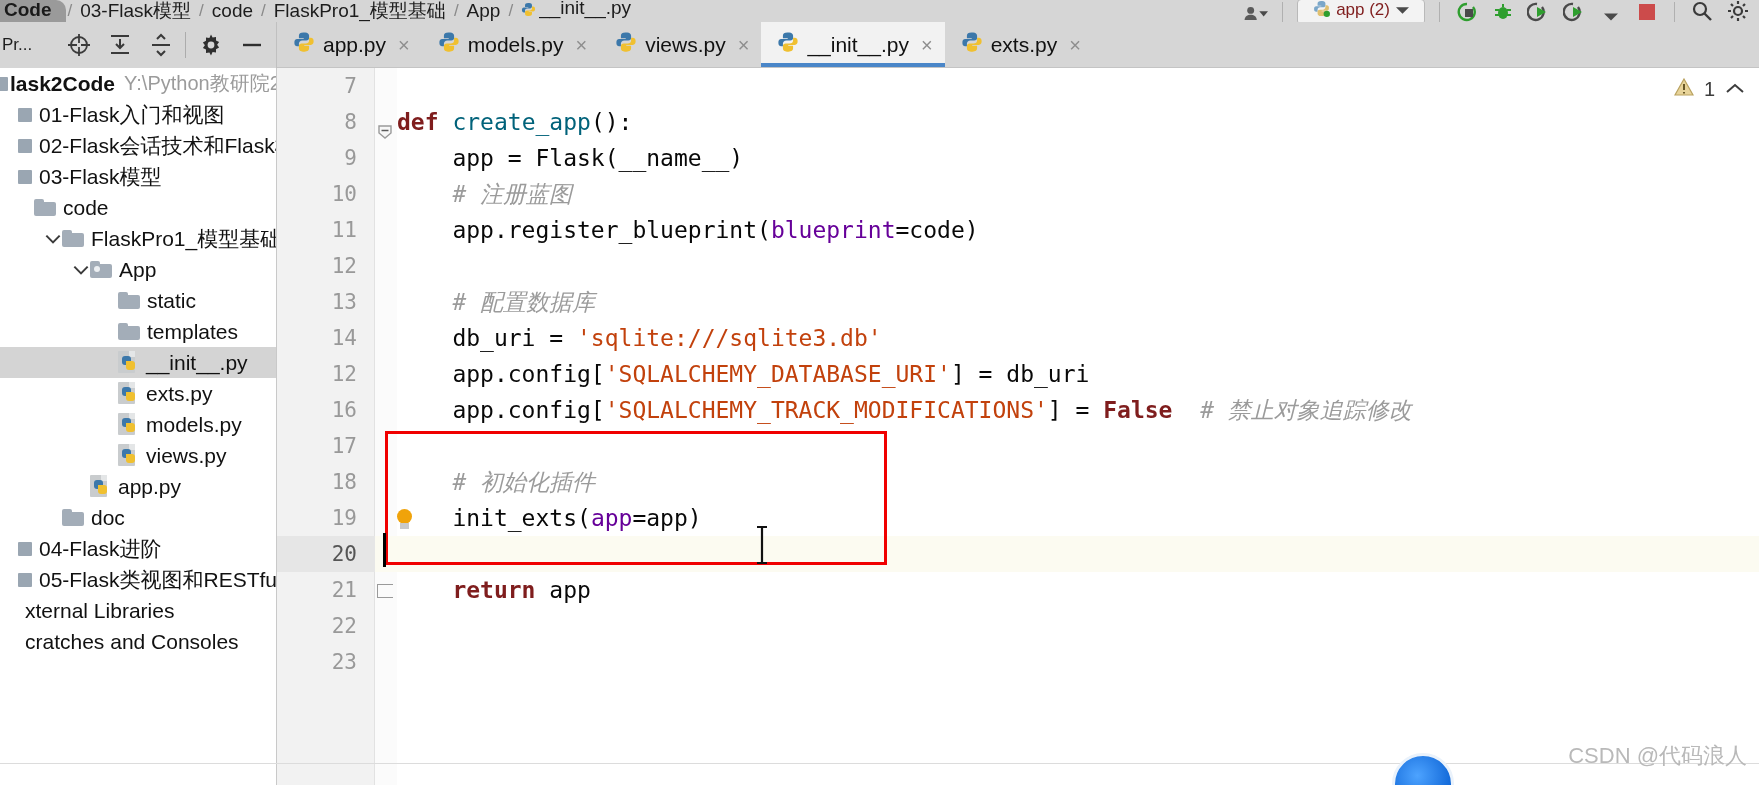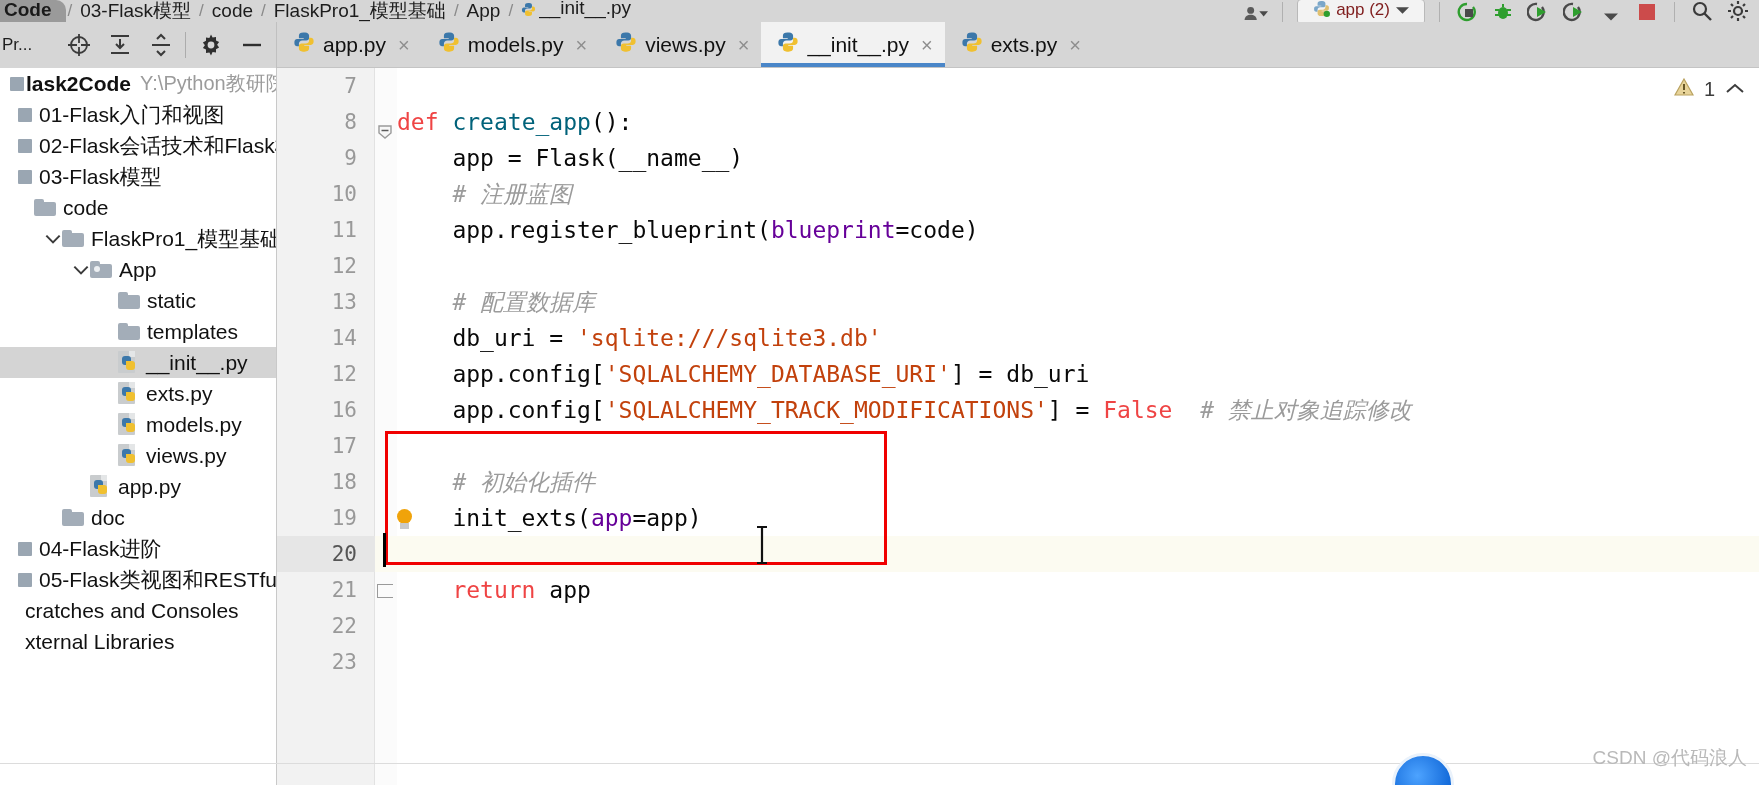--- a/index.html
+++ b/index.html
@@ -192,21 +192,21 @@
     position: absolute; left: 0; width: 98px; top: 0; bottom: 0;
     background: #e6e6e6;
   }
   .line.current .rowbg {
     position: absolute; left: 98px; right: 0; top: 0; bottom: 0;
     background: #fcfbf1;
   }
   .line.current .num { color: #555; z-index: 2; }
   .line.current .txt { z-index: 2; }
 
-  .kw { color: #ef4444; font-weight: normal; }
+  .kw { color: #7f1d1d; font-weight: bold; }
   .fn { color: #00627a; }
   .str { color: #c2410c; }
   .param { color: #660099; }
   .cmt { color: #9b9b9b; font-style: italic; }
   .plain { color: #080808; }
 
   .fold-minus {
     position: absolute; left: 100px; width: 16px; height: 16px;
     top: 10px;
   }
@@ -249,21 +249,21 @@
   
   .warn-strip {
     position: absolute; right: 14px; top: 10px;
     display: flex; align-items: center; gap: 10px;
     font-size: 20px; color: #3d3d3d;
   }
 
   
   .watermark {
     position: absolute; right: 12px; bottom: 14px;
-    font-size: 19px; color: #b9b9b9;
+    font-size: 22px; color: #b9b9b9;
     font-family: "Liberation Sans", sans-serif;
   }
   .taskbar-orb {
     position: absolute; right: 305px; bottom: -30px;
     width: 62px; height: 62px; border-radius: 50%;
     background: radial-gradient(circle at 40% 35%, #4da3ff, #1168d8 70%);
     border: 3px solid #eaf2fb;
   }
   .bottom-line {
     position: absolute; left: 0; right: 0; bottom: 21px; height: 1px;
@@ -443,21 +443,21 @@
         <span><svg width="22" height="22" viewBox="0 0 16 16">
             <path d="M7.6 1C5.4 1 4.3 1.8 4.3 3.4v1.9h3.5v.6H3.1C1.6 5.9 1 6.9 1 8.5c0 1.6.6 2.6 2.1 2.6h1.2V9.3c0-1.5 1-2.4 2.5-2.4h2.9c1.2 0 2-.8 2-2V3.4C11.7 1.9 10.6 1 8.8 1H7.6z" fill="#3c78aa"></path>
             <path d="M8.4 15c2.2 0 3.3-.8 3.3-2.4v-1.9H8.2v-.6h4.7c1.5 0 2.1-1 2.1-2.6 0-1.6-.6-2.6-2.1-2.6h-1.2v1.8c0 1.5-1 2.4-2.5 2.4H6.3c-1.2 0-2 .8-2 2v1.5C4.3 14.1 5.4 15 7.2 15h1.2z" fill="#f0c030"></path>
           </svg></span>
         <span>exts.py</span>
         <span class="tab-close">×</span>
       </div>
     </div>
 
   <div class="sidebar">
-    <div class="tree-row root" style="padding-left:16px;">
+    <div class="tree-row root" style="padding-left:0px;">
       <span class="ico-module" style="margin-left:-6px;"></span>
       <span class="tree-label" style="margin-left:2px;">lask2Code</span>
       <span class="root-path">Y:\Python教研院202</span>
     </div>
     <div id="treebody">
         <div class="tree-row">
           <span class="twisty"></span>
           <span class="ico-module"></span>
           <span class="tree-label">01-Flask入门和视图</span>
         </div>
@@ -579,25 +579,25 @@
           <span class="ico-module"></span>
           <span class="tree-label">04-Flask进阶</span>
         </div>
         <div class="tree-row">
           <span class="twisty"></span>
           <span class="ico-module"></span>
           <span class="tree-label">05-Flask类视图和RESTful</span>
         </div>
         <div class="tree-row">
           <span class="twisty"></span>
+          <span class="tree-label">xternal Libraries</span>
+        </div>
+        <div class="tree-row">
+          <span class="twisty"></span>
           <span class="tree-label">cratches and Consoles</span>
-        </div>
-        <div class="tree-row">
-          <span class="twisty"></span>
-          <span class="tree-label">xternal Libraries</span>
         </div>
       </div>
   </div>
 
   <div class="editor">
     <div class="gutter"></div>
     <div class="fold-strip"></div>
     <div class="code-area" id="codearea">
         <div class="line"><span class="num">7</span><span class="txt"></span></div>
         <div class="line"><span class="num">8</span><span class="fold-minus"><svg width="16" height="16" viewBox="0 0 16 16">

